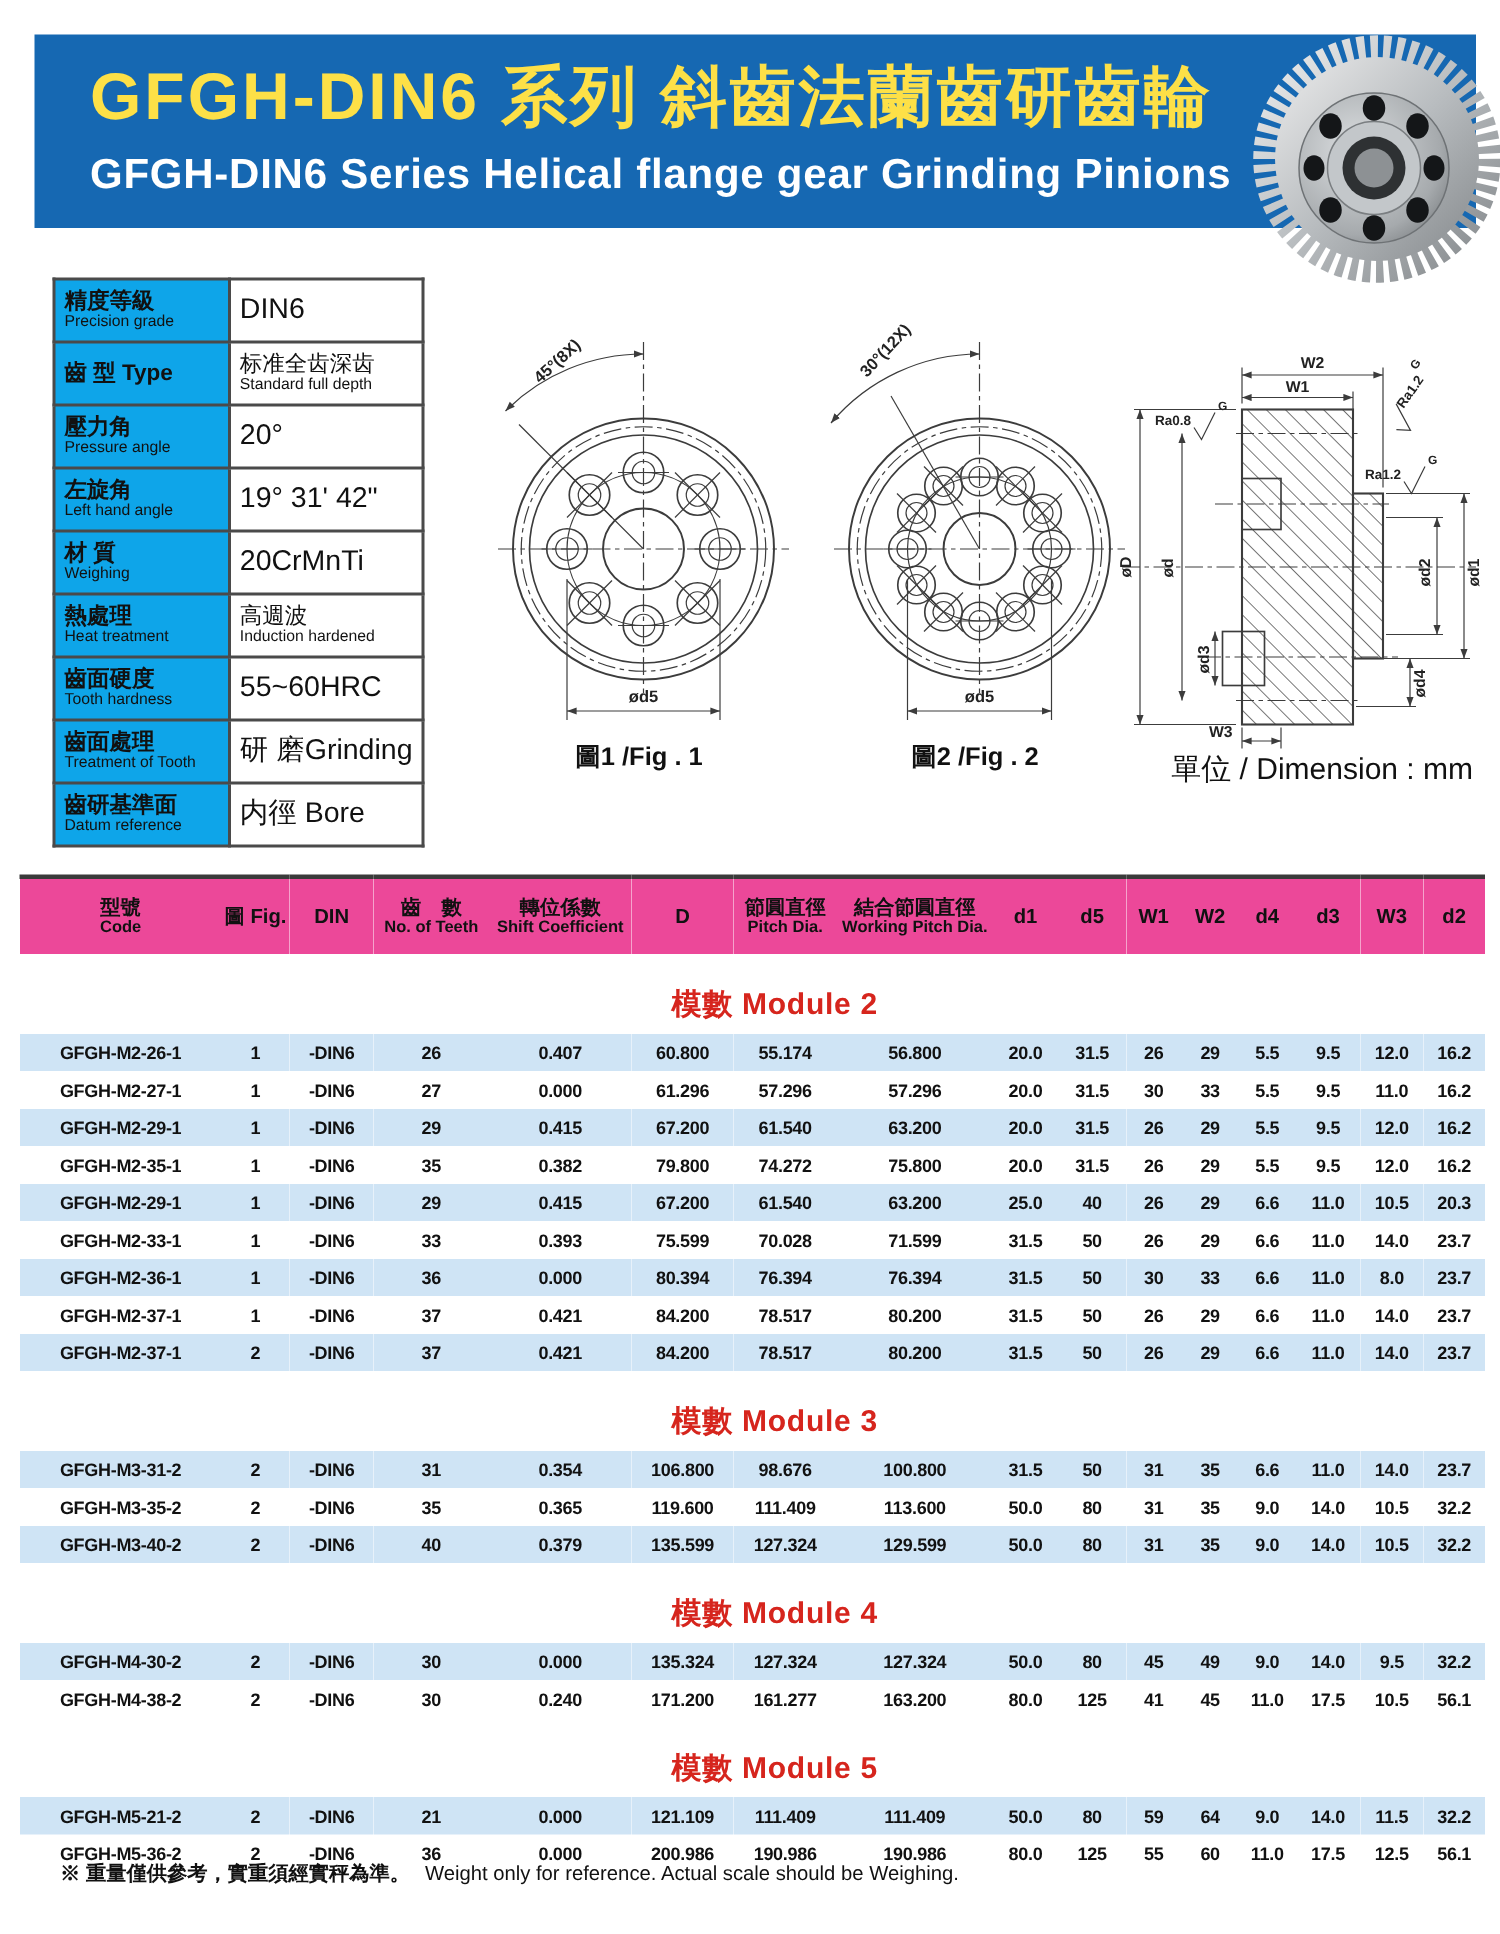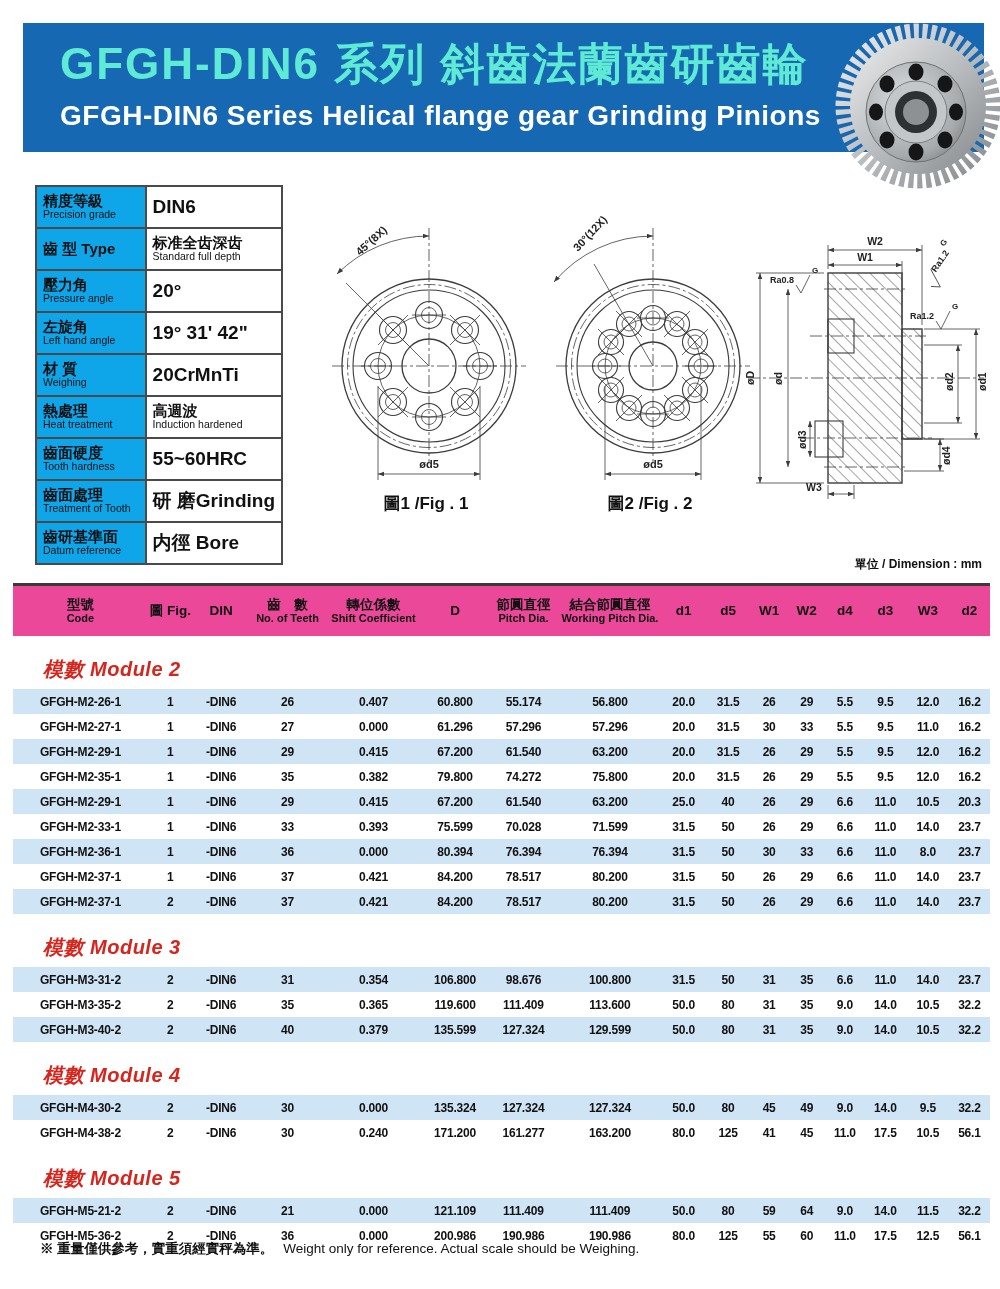--- a/index.html
+++ b/index.html
@@ -1,52 +1,52 @@
 <!DOCTYPE html>
 <html><head>
 <meta charset="utf-8">
 <style>
   html,body{margin:0;padding:0;background:#ffffff;}
   .page{position:relative;width:1000px;height:1289px;background:#ffffff;overflow:hidden;
         font-family:"Liberation Sans",sans-serif;color:#111;}
 
   
   .header-band{position:absolute;left:23px;top:23px;width:961px;height:129px;background:#1668b2;}
-  .title-zh{color:#5eead4;font-weight:bold;font-size:44px;letter-spacing:2px;margin:12px 0 0 37px;white-space:nowrap;}
+  .title-zh{color:#fde047;font-weight:bold;font-size:44px;letter-spacing:2px;margin:12px 0 0 37px;white-space:nowrap;}
   .title-en{color:#fff;font-weight:bold;font-size:28px;letter-spacing:.5px;margin:6px 0 0 37px;white-space:nowrap;}
   .gear-photo{position:absolute;left:832px;top:22px;}
 
   
   .spec-table{position:absolute;left:35px;top:185px;width:248px;border-collapse:collapse;}
   .spec-table td{border:2px solid #4a4a4a;padding:2px 6px;height:36px;vertical-align:middle;background:#fff;}
   .spec-table td.lab{background:#0ea5e9;width:128px;}
   .lab-zh{font-size:15px;font-weight:bold;line-height:1.1;}
   .lab-en{font-size:10.5px;line-height:1.1;}
-  .val-main{font-size:19px;font-weight:bold;line-height:1.05;white-space:nowrap;}
+  .val-main{font-size:19px;font-weight:normal;line-height:1.05;white-space:nowrap;}
   .has-sub .val-main{font-size:15px;}
   .val-sub{font-size:10.5px;line-height:1.1;}
 
   
   .fig{position:absolute;}
   .fig-caption{text-align:center;font-weight:bold;font-size:17px;margin-top:0;}
   .fig-svg line,.fig-svg circle,.fig-svg path,.fig-svg rect{stroke:#3c3c3c;fill:none;stroke-width:1.1;}
   .fig-svg .thin{stroke-width:.8;}
   .fig-svg .cl{stroke-width:.8;stroke-dasharray:12 3 3 3;}
   .fig-svg text{fill:#222;stroke:none;font-weight:bold;font-family:"Liberation Sans",sans-serif;}
   .fig-svg .hatched{fill:url(#hatch);}
-  .unit-note{position:absolute;top:556px;right:18px;font-size:12px;font-weight:bold;}
+  .unit-note{position:absolute;top:499px;right:18px;font-size:20px;font-weight:normal;}
 
   
   .main-table{position:absolute;left:13px;top:583px;width:977px;border-collapse:collapse;
               table-layout:fixed;border-top:3px solid #3a3a3a;}
   .main-table th,.main-table td{padding:0;text-align:center;overflow:hidden;}
   .head-row th{background:#ec4899;height:50px;vertical-align:middle;font-weight:bold;}
   .h-l1{font-size:13.5px;line-height:1.15;}
   .h-l2{font-size:11px;line-height:1.15;}
-  .section-row td{height:47px;text-align:left;vertical-align:bottom;padding:0 0 6px 0;background:#fff;font-style:italic;}
+  .section-row td{height:47px;text-align:center;vertical-align:bottom;padding:0 0 6px 0;background:#fff;}
   .section-title{color:#d6251d;font-size:20px;font-weight:bold;padding-left:30px;letter-spacing:.5px;}
   .data-row td{height:25px;font-size:12px;font-weight:bold;letter-spacing:-.2px;background:#fff;}
   .data-row.odd td{background:#cfe4f5;}
 
   
   .footer-note{position:absolute;left:40px;top:1240px;font-size:13.5px;white-space:nowrap;}
   .footer-note .fz{font-weight:bold;margin-right:10px;}
 </style>
 </head>
 <body>

